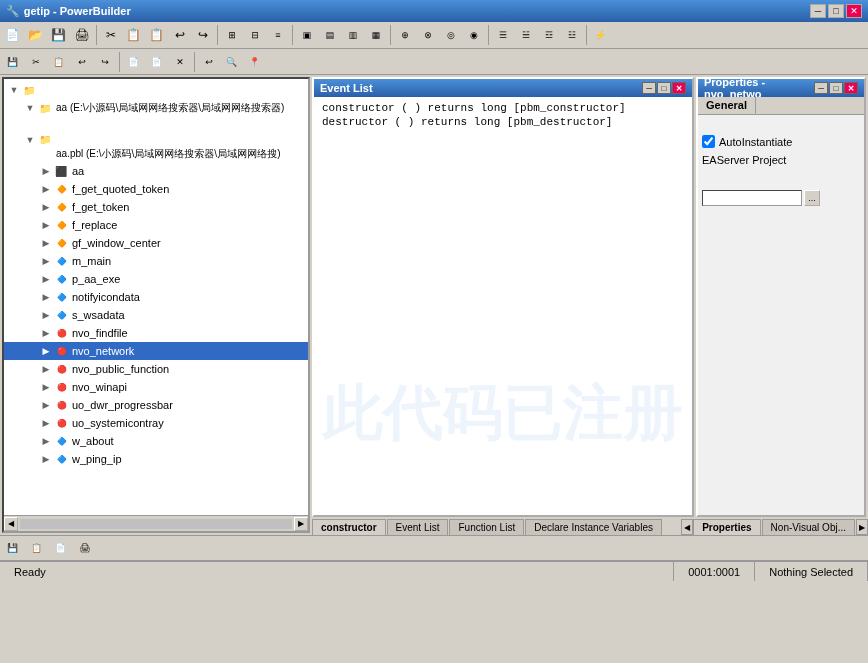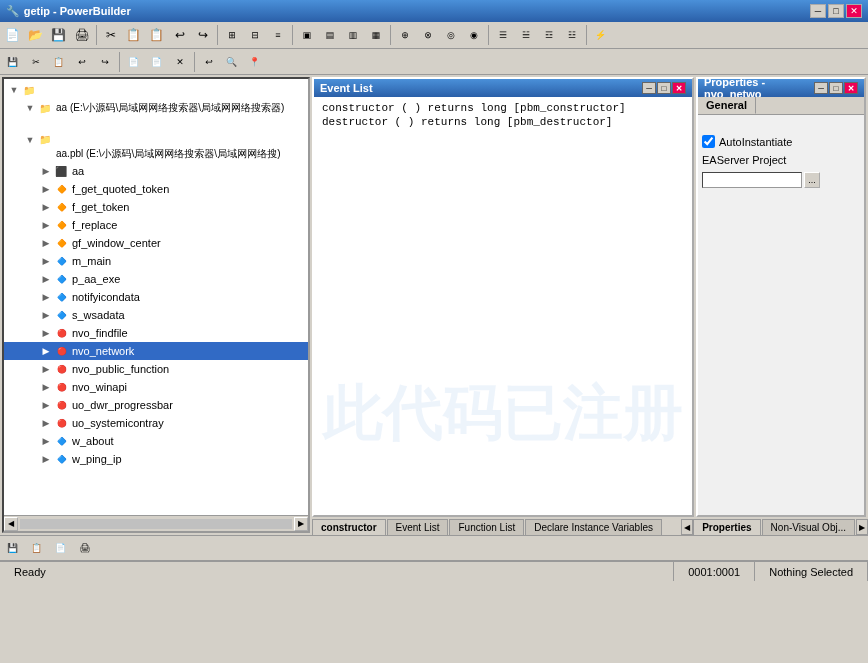--- a/index.html
+++ b/index.html
@@ -460,21 +460,21 @@
           </div>
           <div class="prop-tab-bar">
             <div class="prop-tab active">General</div>
           </div>
           <div class="properties-content">
             <div class="checkbox-row">
               <input type="checkbox" checked="" style="">
               <label>AutoInstantiate</label>
             </div>
             <div class="prop-row">
-              <span style="display:block; margin-bottom:2px;">EAServer Project</span>
+              <span style="display:block; margin-bottom:20px;">EAServer Project</span>
             </div>
             <div style="display:flex; align-items:center; gap:2px;">
               <input type="text" class="prop-input" value="" style="">
               <div class="prop-browse-btn">...</div>
             </div>
           </div>
         </div>
 
       </div>
 

